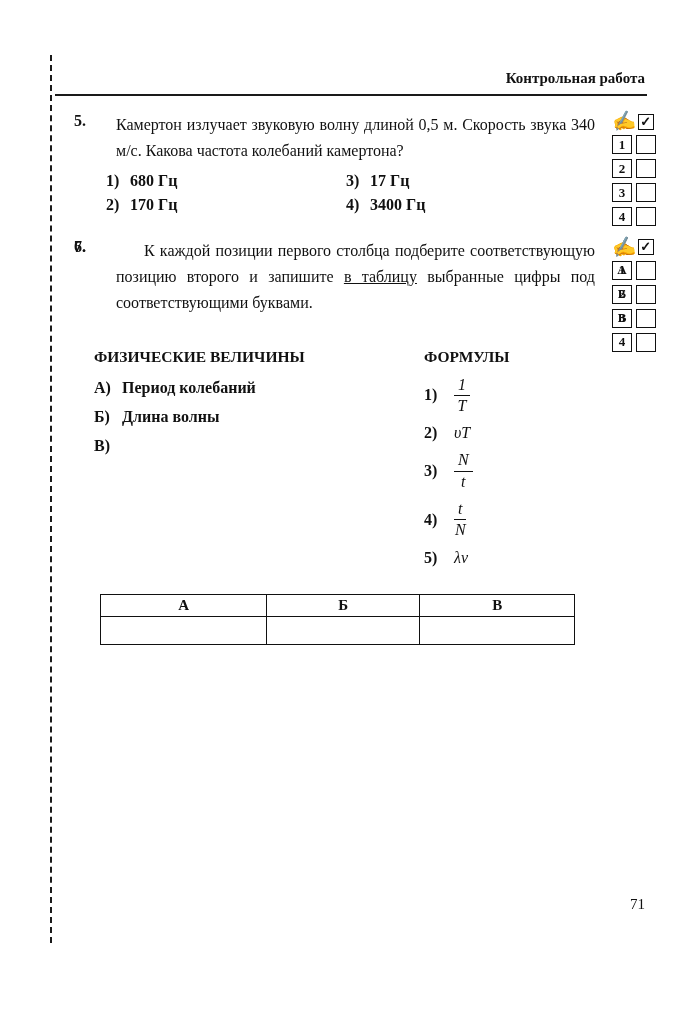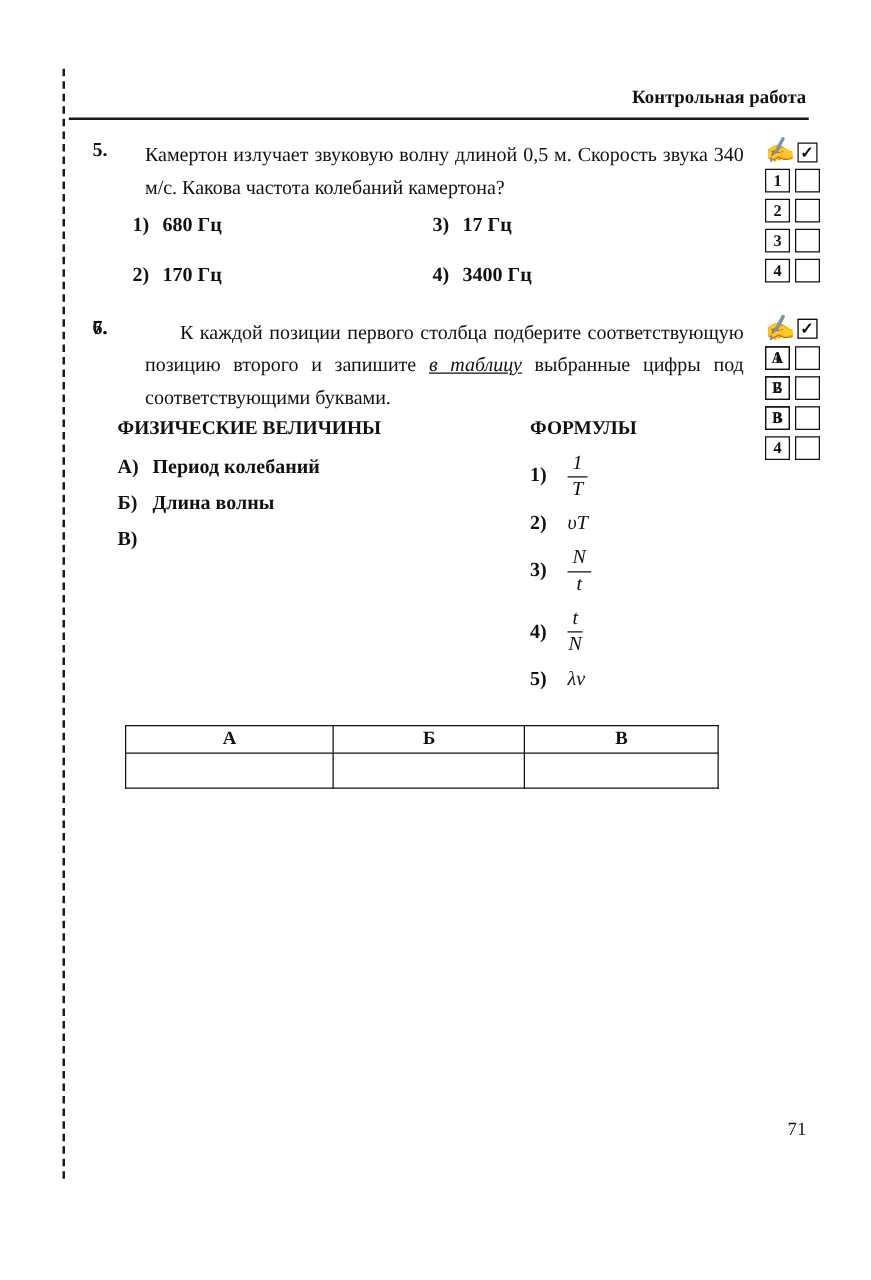--- a/index.html
+++ b/index.html
@@ -11,39 +11,39 @@
 
   .header-title { position:absolute; top:70px; right:52px; font-weight:bold; font-size:15px; }
   .header-rule { position:absolute; top:94px; left:55px; width:592px; height:1.5px; background:#1a1a1a; }
 
   .content { position:absolute; left:72px; top:112px; width:523px; }
 
   .question { position:relative; margin-bottom:24px; }
   .q-num { position:absolute; left:2px; top:0; font-weight:bold; font-size:16px; }
   .q-body { margin-left:44px; font-size:16px; line-height:1.62; text-align:justify; }
   .q-para-indent { text-indent:28px; }
-  .u { text-decoration:underline;font-style:italic; }
-
-  .options-2col { margin:8px 0 0 34px; display:grid; grid-template-columns:240px auto; row-gap:22px; font-weight:bold; font-size:16px; }
+  .u { text-decoration:underline; }
+
+  .options-2col { margin:8px 0 0 34px; display:grid; grid-template-columns:240px auto; row-gap:6px; font-weight:bold; font-size:16px; }
   .options-1col { margin:8px 0 0 34px; font-weight:bold; font-size:16px; line-height:1.6; }
   .opt-num { display:inline-block; min-width:24px; }
 
   
   .answers { position:absolute; left:540px; top:0; width:60px; }
   .ans-top { display:flex; align-items:center; gap:2px; margin-bottom:4px; }
   .pencil { font-size:19px; line-height:1; transform:rotate(-8deg); }
   .checkbox { width:16px; height:16px; border:1.6px solid #111; display:inline-flex; align-items:center; justify-content:center;
               font-size:13px; font-weight:bold; background:#fff; }
   .ans-row { display:flex; gap:4px; margin-bottom:5px; }
   .labelbox { width:20px; height:19px; border:1.6px solid #111; display:flex; align-items:center; justify-content:center;
               font-weight:bold; font-size:13px; font-family:"Liberation Serif",serif; }
   .emptybox { width:20px; height:19px; border:1.6px solid #111; background:#fff; }
 
   
-  .match-wrap { display:flex; margin-top:2px; margin-left:22px; }
+  .match-wrap { display:flex; margin-top:32px; margin-left:22px; }
   .match-left { width:330px; }
   .match-right { width:170px; }
   .col-title { font-weight:bold; font-size:15.5px; margin-bottom:10px; }
   .match-item { font-weight:bold; font-size:16px; line-height:1.5; margin-bottom:5px; display:flex; }
   .match-letter { min-width:28px; }
   .formula-row { display:flex; align-items:center; font-size:16px; margin-bottom:9px; }
   .formula-num { min-width:30px; font-weight:bold; }
   .frac { display:inline-block; text-align:center; vertical-align:middle; font-style:italic; line-height:1.15; }
   .frac .top { display:block; border-bottom:1.3px solid #111; padding:0 4px 1px; }
   .frac .bot { display:block; padding-top:1px; }

